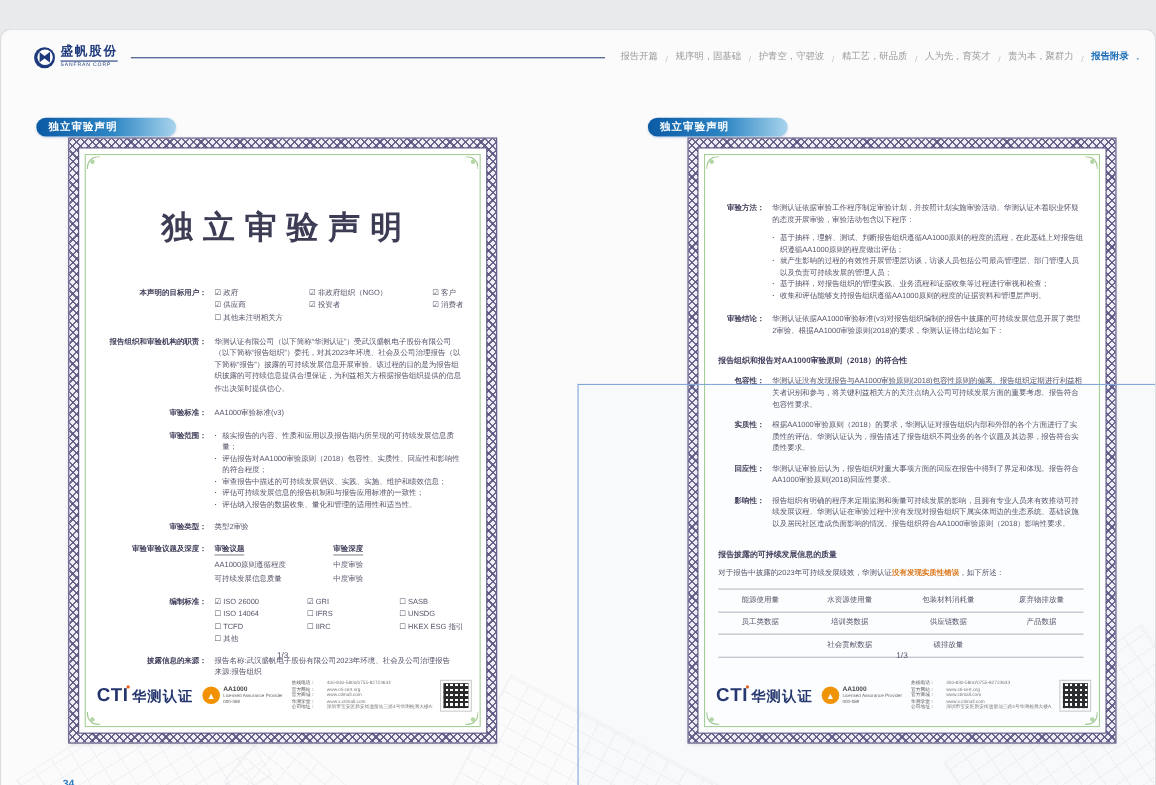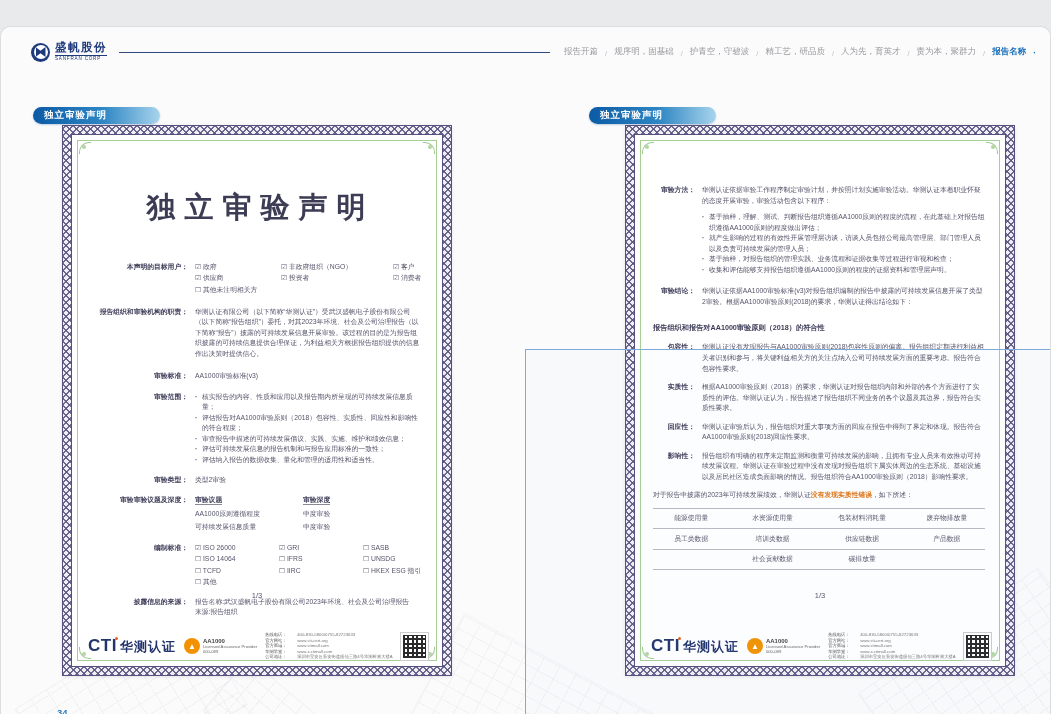--- a/index.html
+++ b/index.html
@@ -87,21 +87,21 @@
 
   .hl-orange { color:#e07618; font-weight:bold; }
 
   .qtable { margin-top:7px; width:100%; border-collapse:collapse; }
   .qtable div.trow { display:grid; grid-template-columns:23% 26% 28% 23%; border-top:1px solid #b9b9c2; padding:4.5px 0; }
   .qtable div.trow:last-child { border-bottom:1px solid #b9b9c2; }
   .qtable .tc { text-align:center; color:#55546a; }
 
   .indicator { position:absolute; left:0; right:0; bottom:60px; text-align:center; font-size:7.5px; color:#55546a; }
 
-  .cert-footer { position:absolute; left:10px; right:8px; bottom:0; display:flex; align-items:center; gap:8px; }
+  .cert-footer { position:absolute; left:10px; right:8px; bottom:14px; display:flex; align-items:center; gap:8px; }
   .cti { display:flex; align-items:baseline; gap:3px; white-space:nowrap; }
   .cti-mark { position:relative; font-size:17px; font-weight:bold; color:#23346d; letter-spacing:.5px; }
   .cti-mark::after { content:""; position:absolute; right:-1px; top:1px; width:3px; height:3px; border-radius:50%; background:#e8611c; }
   .cti-name { font-size:13px; font-weight:bold; color:#23346d; letter-spacing:1px; }
   .aa { display:flex; align-items:center; gap:3px; }
   .aa-disc { width:16px; height:16px; border-radius:50%; background:#f29200; color:#fff; font-size:8px;
              display:flex; align-items:center; justify-content:center; flex:0 0 auto; }
   .aa-text { display:flex; flex-direction:column; line-height:1.15; }
   .aa-text b { font-size:6px; color:#444; }
   .aa-text i { font-style:normal; font-size:4.2px; color:#666; }
@@ -145,21 +145,21 @@
       <span class="nav-item">规序明，固基础</span>
       <span class="sep">/</span>
       <span class="nav-item">护青空，守碧波</span>
       <span class="sep">/</span>
       <span class="nav-item">精工艺，研品质</span>
       <span class="sep">/</span>
       <span class="nav-item">人为先，育英才</span>
       <span class="sep">/</span>
       <span class="nav-item">责为本，聚群力</span>
       <span class="sep">/</span>
-      <span class="nav-item nav-active">报告名称</span>
+      <span class="nav-item nav-active">报告附录</span>
       <span class="nav-dot">·</span>
     </div>
   </div>
 
   <div class="badge badge-left">独立审验声明</div>
   <div class="badge badge-right">独立审验声明</div>
 
   <div class="cert cert-left">
     <div class="cert-white">
         <div class="cert-green">
@@ -319,20 +319,21 @@
         </div>
         <div class="row rright" style="margin-top:8px">
           <span class="lbl">回应性：</span>
           <div>华测认证审验后认为，报告组织对重大事项方面的回应在报告中得到了界定和体现。报告符合AA1000审验原则(2018)回应性要求。</div>
         </div>
         <div class="row rright" style="margin-top:8px">
           <span class="lbl">影响性：</span>
           <div>报告组织有明确的程序来定期监测和衡量可持续发展的影响，且拥有专业人员来有效推动可持续发展议程。华测认证在审验过程中没有发现对报告组织下属实体周边的生态系统、基础设施以及居民社区造成负面影响的情况。报告组织符合AA1000审验原则（2018）影响性要求。</div>
         </div>
 
+        <div class="sec-head" style="margin-top:16px">报告披露的可持续发展信息的质量</div>
 
         <div style="margin-top:8px">
           <span>对于报告中披露的2023年可持续发展绩效，华测认证</span><span class="hl-orange">没有发现实质性错误</span><span>，如下所述：</span>
         </div>
 
         <div class="qtable">
           <div class="trow">
             <span class="tc">能源使用量</span>
             <span class="tc">水资源使用量</span>
             <span class="tc">包装材料消耗量</span>

